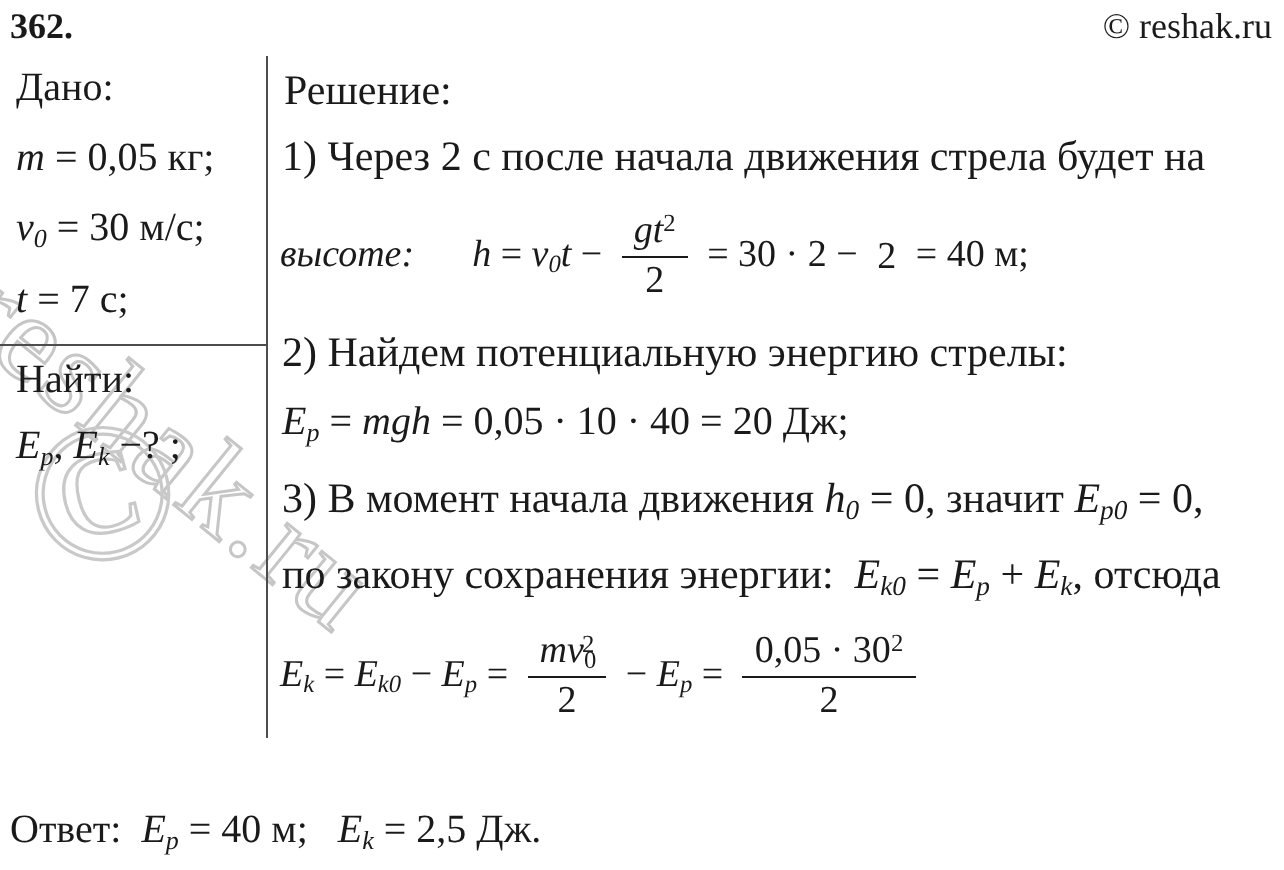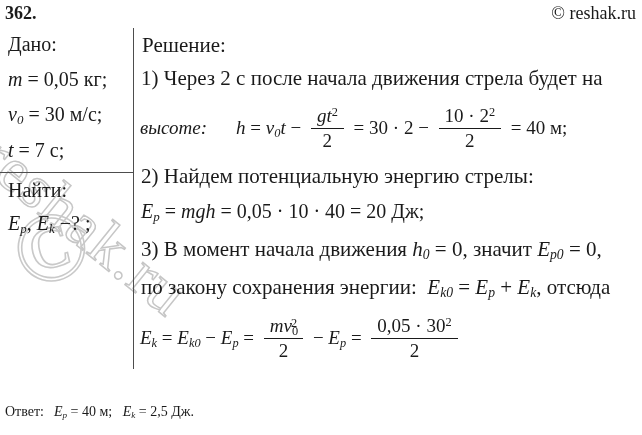--- a/index.html
+++ b/index.html
@@ -25,21 +25,21 @@
   .find-values{left:8px;top:212px;font-size:20px;}
   .solution-title{left:142px;top:33px;font-size:21px;}
   .step1-text{left:141px;top:66px;font-size:21px;}
   .formula-row{display:flex;align-items:center;font-size:19px;}
   .formula1{left:140px;top:97px;height:62px;}
   .step2-text{left:141px;top:164px;font-size:21px;}
   .step2-formula{left:141px;top:200px;font-size:20px;}
   .step3-text1{left:141px;top:237px;font-size:21px;}
   .step3-text2{left:141px;top:275px;font-size:21px;}
   .formula2{left:140px;top:306px;height:64px;}
-  .answer-line{left:5px;top:404px;font-size:14px;}
+  .answer-line{left:5px;top:404px;font-size:20px;}
   .answer-label{margin-right:10px;}
   .flabel{margin-right:29px;font-style:italic;}
   .frac{display:inline-flex;flex-direction:column;align-items:center;line-height:1.12;margin:0 5px;text-align:center;}
   .frac .num{border-bottom:1.6px solid #1a1a1a;padding:0 6px 1px;white-space:pre;}
   .frac .den{padding-top:1px;white-space:pre;}
   .wm-text{
     left:0px;top:126px;font-size:62px;letter-spacing:2px;
     color:transparent;-webkit-text-stroke:1.5px #c6c6c6;
     transform:rotate(39deg);transform-origin:14px 12px;
   }
@@ -79,21 +79,20 @@
       <span class="t"> = </span>
       <span class="v"><span>v</span><sub>0</sub></span>
       <span class="v">t</span>
       <span class="t"> − </span>
       <span class="frac">
         <span class="num"><span class="v">gt</span><sup>2</sup></span>
         <span class="den">2</span>
       </span>
       <span class="t"> = 30 · 2 − </span>
       <span class="frac">
-        <span class="num"><span>10 · 2</span><sup>2</sup></span>
         <span class="den">2</span>
       </span>
       <span class="t"> = 40 м;</span>
     </div>
 
   <div class="abs step2-text">2) Найдем потенциальную энергию стрелы:</div>
   <div class="abs step2-formula"><span class="v"><span>E</span><sub>p</sub></span><span class="t"> = </span><span class="v">mgh</span><span class="t"> = 0,05 · 10 · 40 = 20 Дж;</span></div>
 
   <div class="abs step3-text1"><span class="t">3) В момент начала движения </span><span class="v"><span>h</span><sub>0</sub></span><span class="t"> = 0, значит </span><span class="v"><span>E</span><sub>p0</sub></span><span class="t"> = 0,</span></div>
 

